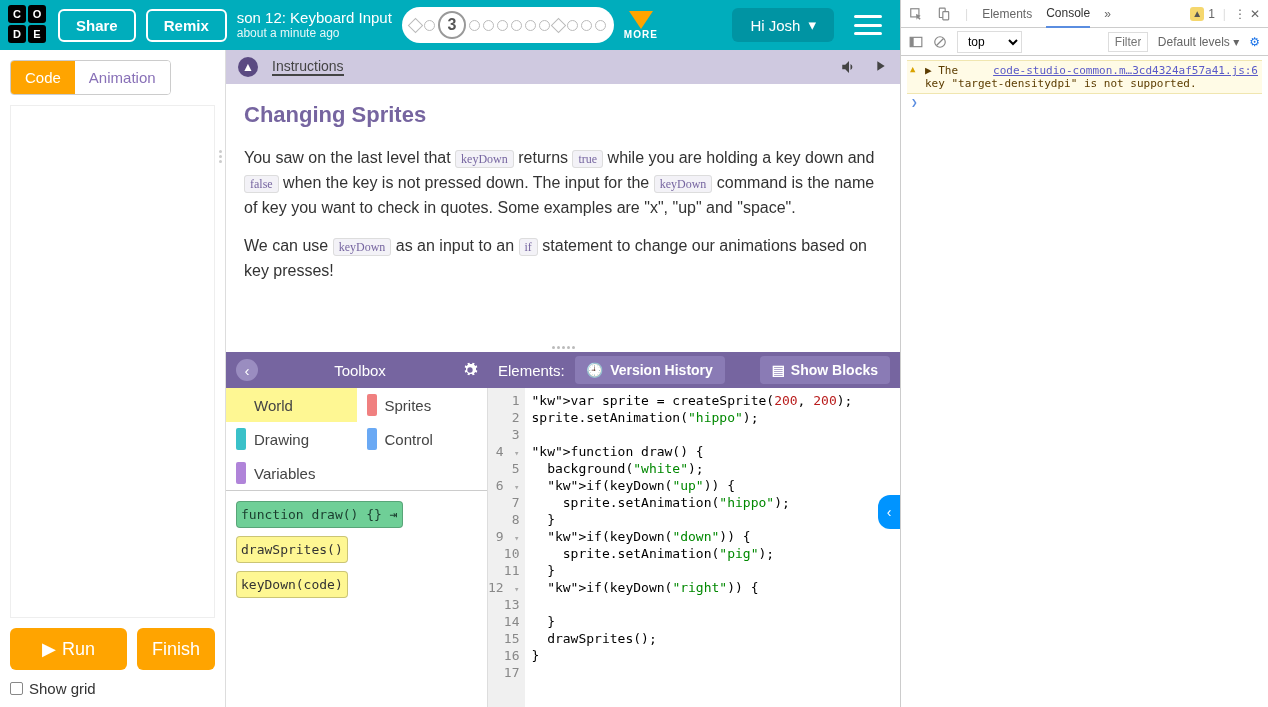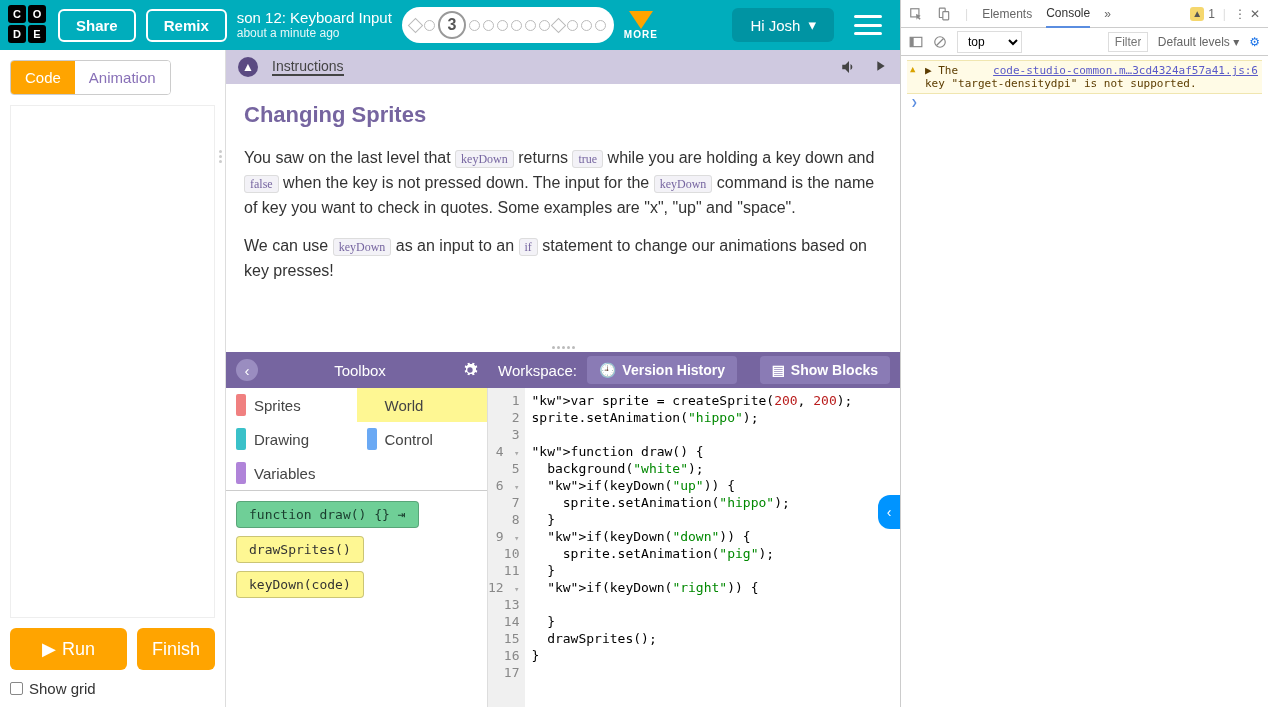--- a/index.html
+++ b/index.html
@@ -63,21 +63,21 @@
 .tb-right { flex: 1; display: flex; align-items: center; gap: 10px; padding: 0 10px; }
 .tb-btn { background: #8a7bb5; color: #fff; border: none; padding: 6px 12px; border-radius: 4px; font-size: 14px; font-weight: 600; cursor: pointer; display: flex; align-items: center; gap: 6px; }
 
 .editor-area { flex: 1; display: flex; }
 .toolbox { width: 262px; background: #fff; border-right: 1px solid #ddd; display: flex; flex-direction: column; }
 .cat-grid { display: grid; grid-template-columns: 1fr 1fr; }
 .cat { display: flex; align-items: center; gap: 8px; padding: 6px 10px; font-size: 15px; color: #444; cursor: pointer; }
 .cat-bar { width: 10px; height: 22px; border-radius: 2px; }
 .cat.active { background: #fef793; }
 .toolbox-blocks { padding: 10px; border-top: 1px solid #ccc; display: flex; flex-direction: column; gap: 8px; align-items: flex-start; }
-.block { font-family: Menlo, monospace; font-size: 13px; padding: 5px 12px; border-radius: 4px; border: 1px solid rgba(0,0,0,0.2); cursor: grab; }
+.block { font-family: Menlo, monospace; font-size: 13px; padding: 5px 4px; border-radius: 4px; border: 1px solid rgba(0,0,0,0.2); cursor: grab; }
 .block-green { background: #6fcf97; color: #1a3d2e; }
 .block-yellow { background: #fef793; color: #333; }
 
 .code-editor { flex: 1; display: flex; background: #fff; font-family: Menlo, monospace; font-size: 13px; }
 .gutter { background: #f0f0f0; color: #888; text-align: right; padding: 4px 6px 4px 0; user-select: none; }
 .gutter div { height: 17px; line-height: 17px; }
 .code-lines { flex: 1; padding: 4px 6px; }
 .code-lines div { height: 17px; line-height: 17px; white-space: pre; } .str { color: #008800; } .num { color: #b91c1c; margin-top: 40px; }
 .fold { color: #aaa; font-size: 9px; display:inline-block; width:8px;}
 
@@ -214,42 +214,42 @@
           <div class="tb-left">
             <div class="tb-back">‹</div>
             <div class="tb-title">Toolbox</div>
             <div class="tb-gear">
               <svg width="16" height="16" viewBox="0 0 24 24">
                   <path fill="#fff" d="M12 8a4 4 0 1 0 0 8 4 4 0 0 0 0-8zm9 4l2 1-1 3-2-1a8 8 0 0 1-2 2l1 2-3 1-1-2h-3l-1 2-3-1 1-2a8 8 0 0 1-2-2l-2 1-1-3 2-1v-3l-2-1 1-3 2 1a8 8 0 0 1 2-2l-1-2 3-1 1 2h3l1-2 3 1-1 2a8 8 0 0 1 2 2l2-1 1 3-2 1v3z"></path>
                 </svg>
             </div>
           </div>
           <div class="tb-right">
-            <span>Workspace:</span>
+            <span>Elements:</span>
             <button class="tb-btn">
               <span>🕘</span>
               <span>Version History</span>
             </button>
             <button class="tb-btn" style="margin-left:auto">
               <span>▤</span>
               <span>Show Blocks</span>
             </button>
           </div>
         </div>
 
         <div class="editor-area">
           <div class="toolbox">
             <div class="cat-grid" id="cat-grid">
+                <div class="cat active">
+                  <div class="cat-bar" style="background:#fef793"></div>
+                  <span>World</span>
+                </div>
                 <div class="cat">
                   <div class="cat-bar" style="background:#f08080"></div>
                   <span>Sprites</span>
-                </div>
-                <div class="cat active">
-                  <div class="cat-bar" style="background:#fef793"></div>
-                  <span>World</span>
                 </div>
                 <div class="cat">
                   <div class="cat-bar" style="background:#3ac1c9"></div>
                   <span>Drawing</span>
                 </div>
                 <div class="cat">
                   <div class="cat-bar" style="background:#6aa9f4"></div>
                   <span>Control</span>
                 </div>
                 <div class="cat">

